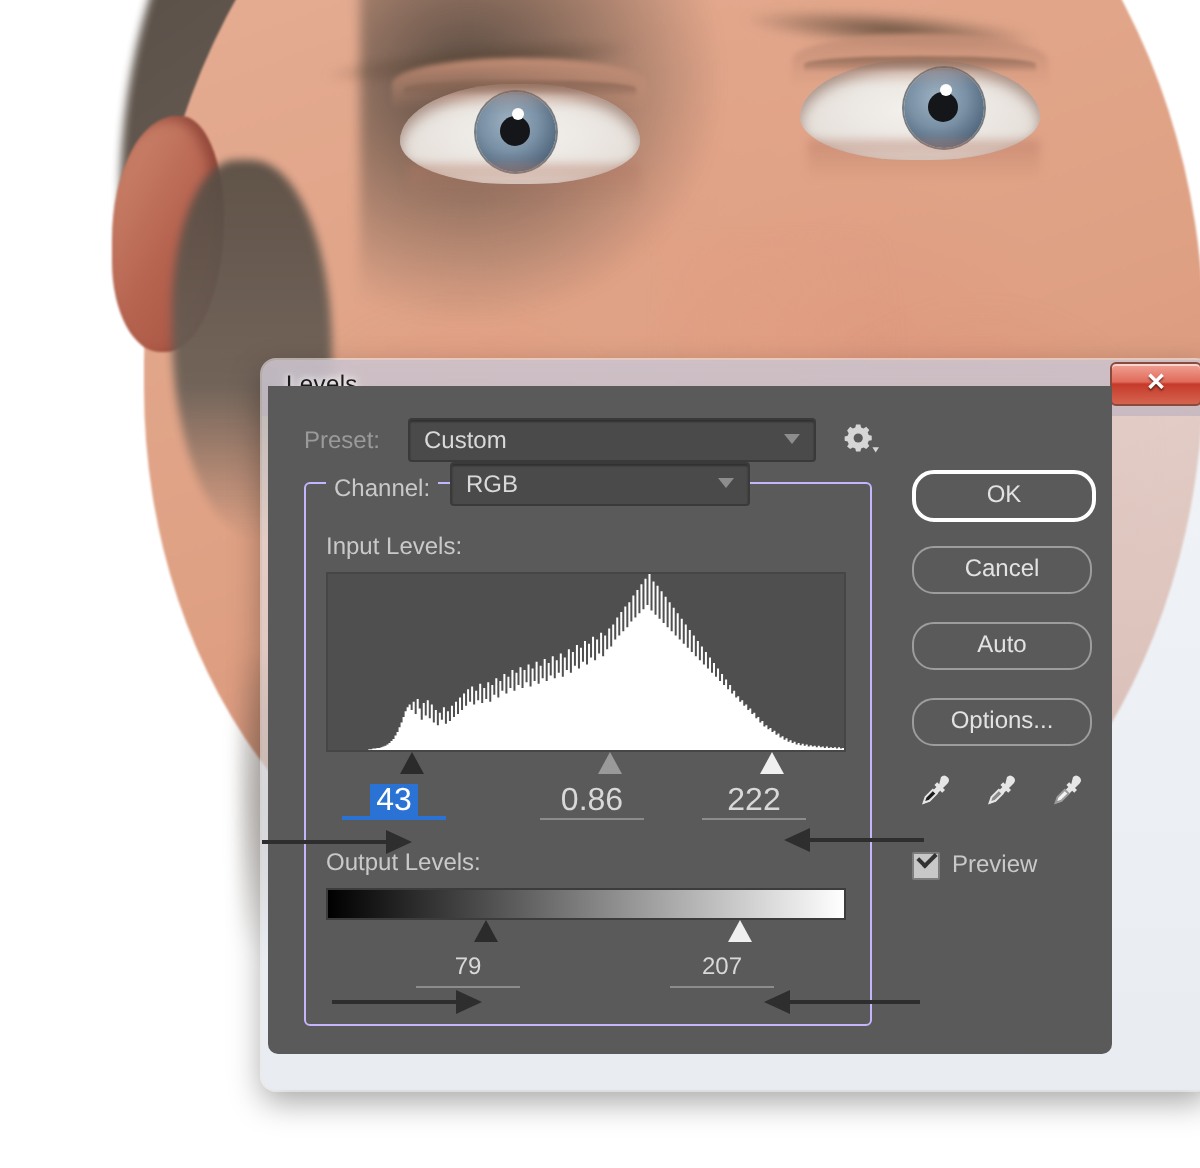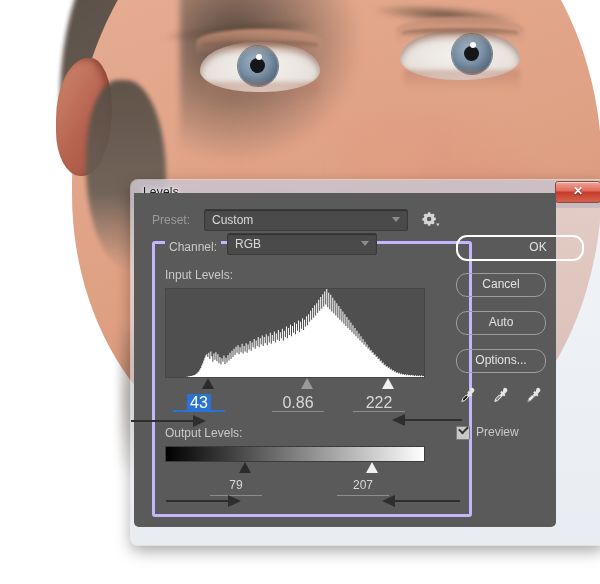--- a/index.html
+++ b/index.html
@@ -155,21 +155,21 @@
     border-top:5px solid #8d8d8d;
   }
   #preset-combo{left:52px;top:0;width:202px;}
   #gear{
     position:absolute;left:268px;top:1px;width:20px;height:18px;cursor:pointer;
   }
 
   
   #groupbox{
     position:absolute;left:18px;top:48px;width:282px;height:270px;
-    border:3px solid #c4b5fd;border-radius:3px;padding-left:32px;
+    border:1px solid #c4b5fd;border-radius:3px;
   }
   #channel-row{position:absolute;left:10px;top:-11px;height:22px;background:#5a5a5a;padding:0 4px;}
   #channel-label{position:relative;top:4px;display:inline-block;}
   #channel-combo{left:62px;top:0;width:148px;position:absolute;}
 
   #input-label{position:absolute;left:10px;top:24px;}
   #hist{
     position:absolute;left:10px;top:44px;width:258px;height:88px;
     background:#4f4f4f;border:1px solid #464646;overflow:hidden;
   }
@@ -215,21 +215,21 @@
   #output-track{position:absolute;left:10px;top:218px;width:258px;height:14px;}
   .onum{position:absolute;top:234px;width:52px;height:17px;text-align:center;font-size:12px;color:#d8d8d8;cursor:text;}
   .onum .ul{position:absolute;left:0;bottom:-1px;width:52px;height:1px;background:#8c8c8c;}
 
   
   .btn{
     position:absolute;width:88px;height:22px;border:1px solid #9d9d9d;border-radius:11px;
     color:#e2e2e2;font-size:12px;text-align:center;line-height:21px;cursor:pointer;
     background:transparent;
   }
-  .btn.primary{border:2px solid #ffffff;line-height:20px;padding-left:36px;}
+  .btn.primary{border:2px solid #ffffff;line-height:20px;}
   #btn-ok{left:322px;top:42px;}
   #btn-cancel{left:322px;top:80px;}
   #btn-auto{left:322px;top:118px;}
   #btn-options{left:322px;top:156px;}
 
   #droppers{position:absolute;left:322px;top:192px;width:90px;height:24px;}
   .dropper{position:absolute;top:0;width:22px;height:22px;cursor:pointer;}
 
   #preview-row{position:absolute;left:322px;top:232px;height:16px;cursor:pointer;}
   #preview-box{

